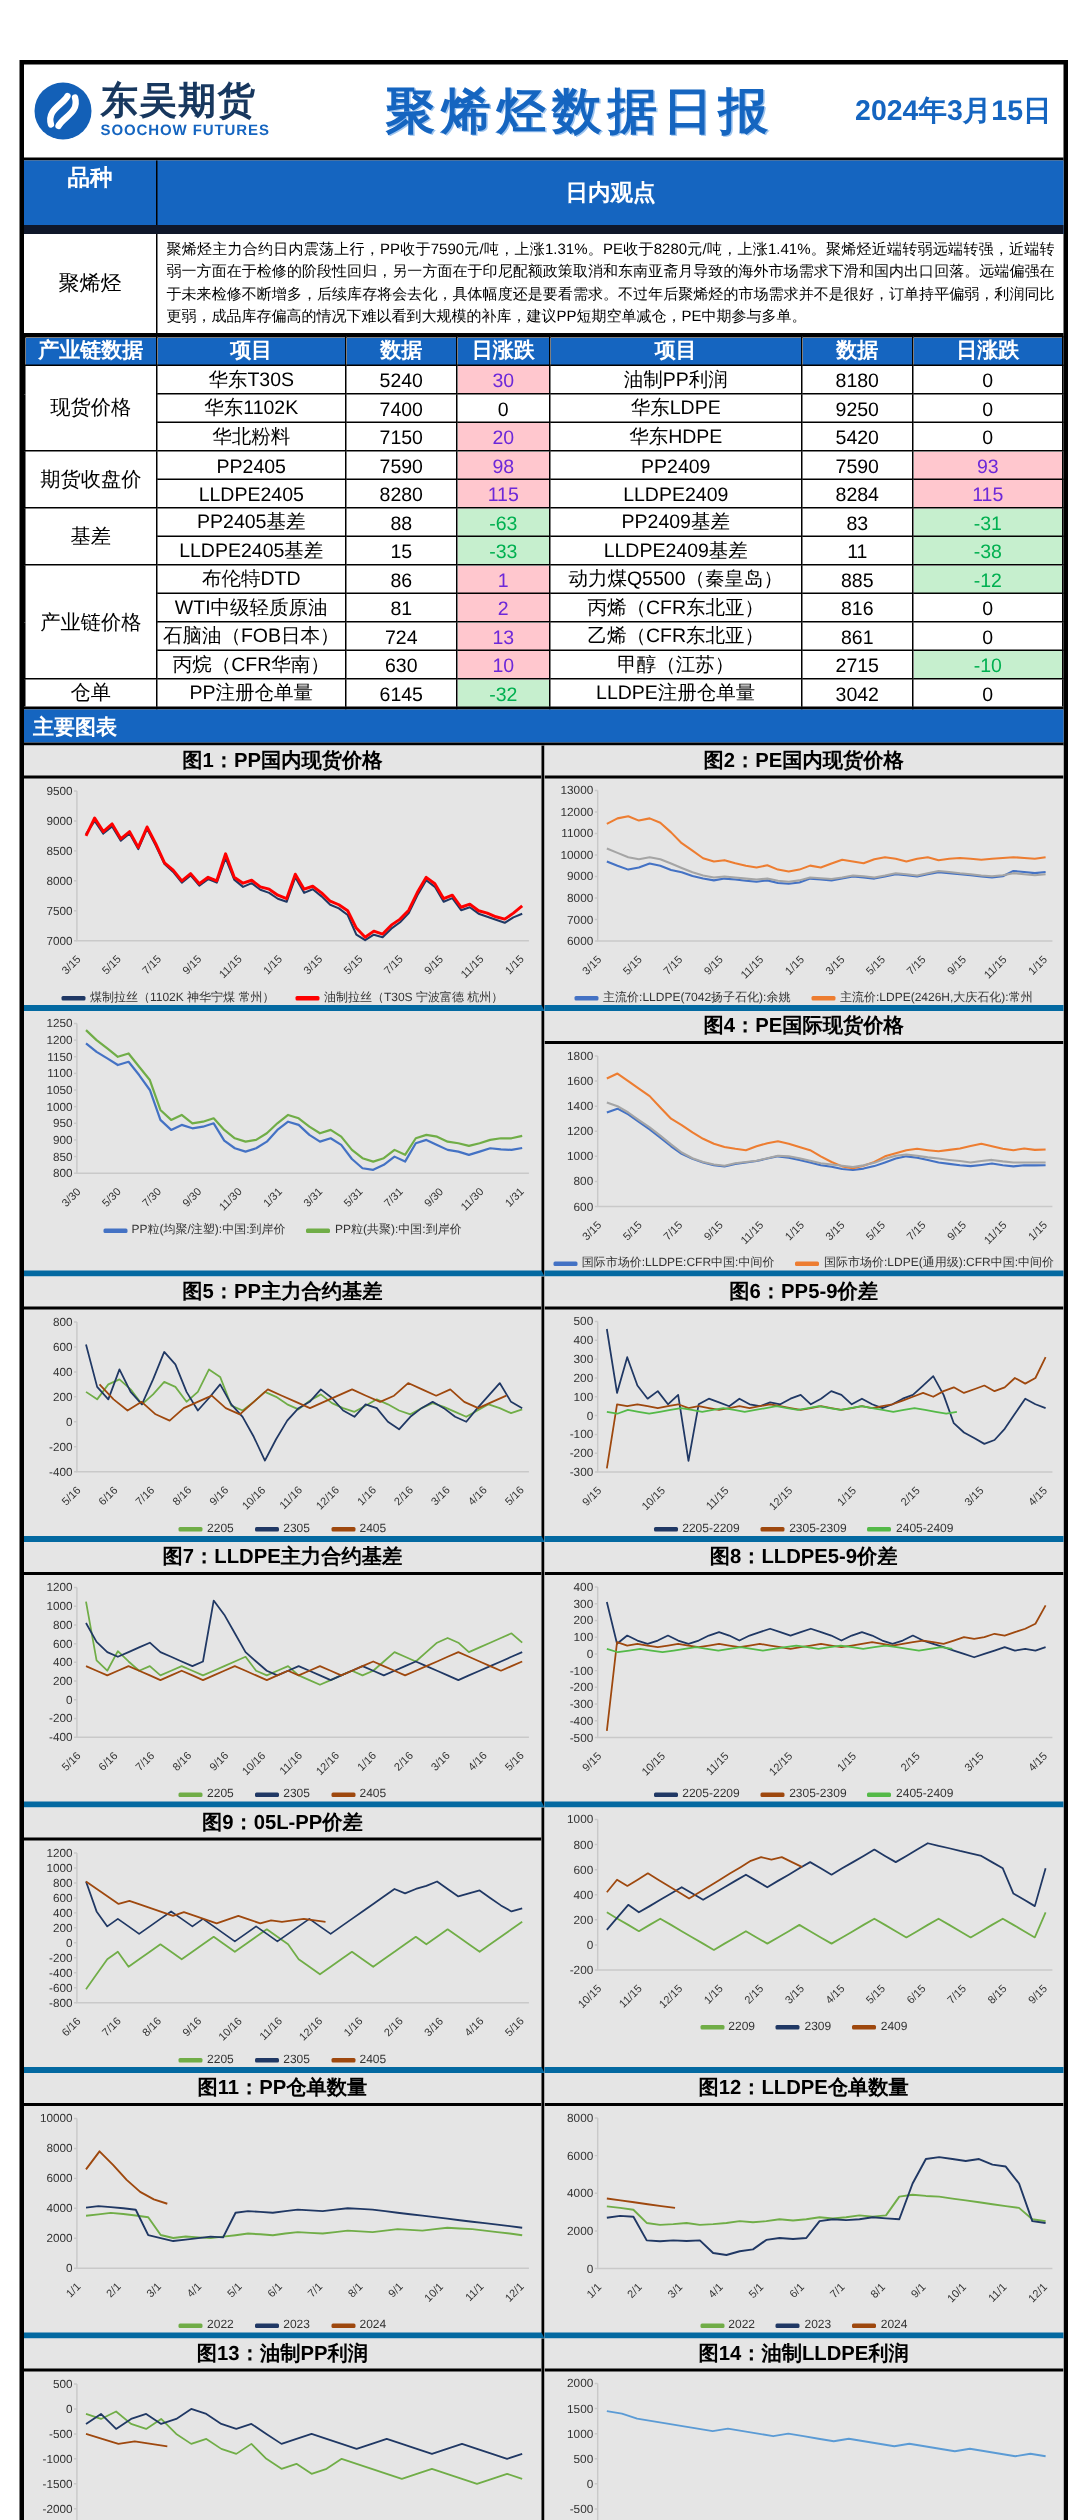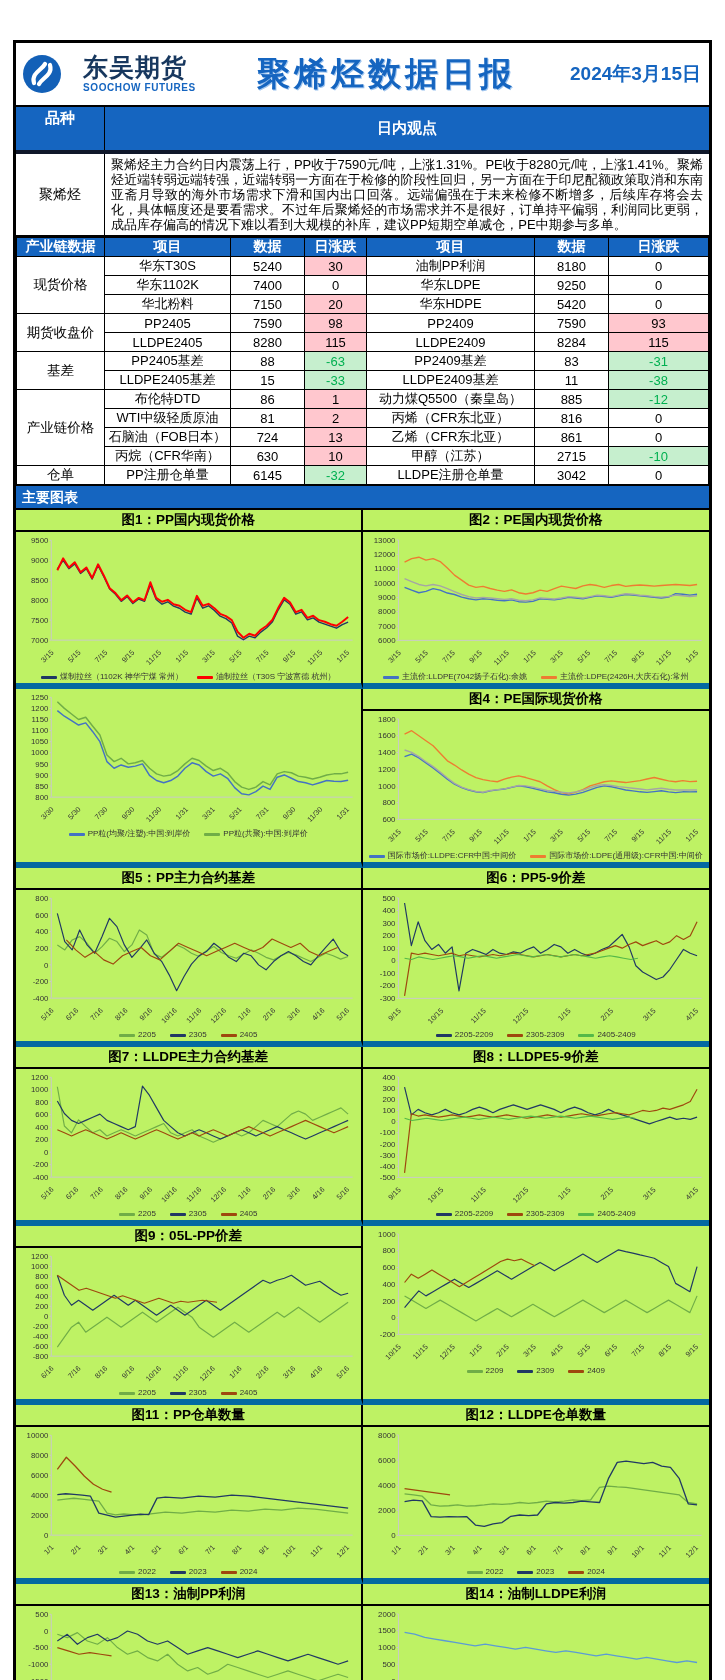--- a/index.html
+++ b/index.html
@@ -4,46 +4,46 @@
 <style>
   html,body{margin:0;padding:0;}
   body{
     width:725px;height:1680px;overflow:hidden;background:#ffffff;
     font-family:"Liberation Sans","DejaVu Sans",sans-serif;color:#000;
   }
   .page{padding:40px 13px 0 13px;}
   .content{border:3px solid #000;}
   
   .hdr{display:flex;align-items:center;height:62px;padding:0 6px;border-bottom:2px solid #000;}
-  .brand{display:flex;align-items:center;gap:21px;width:200px;}
+  .brand{display:flex;align-items:center;gap:5px;width:200px;}
   .brand-logo{width:40px;height:40px;flex:0 0 auto;}
   .brand-txt{display:flex;flex-direction:column;line-height:1;}
   .brand-cn{font-size:25px;font-weight:bold;color:#17375e;letter-spacing:1px;}
   .brand-en{font-size:10px;font-weight:bold;color:#1565c0;letter-spacing:.6px;margin-top:3px;}
   .hdr-title{flex:1;text-align:center;font-size:33px;font-weight:bold;color:#1565c0;letter-spacing:4px;text-shadow:1px 1px 0 #9ec4ee;}
   .hdr-date{width:150px;text-align:right;font-size:19px;font-weight:bold;color:#1565c0;padding-right:2px;}
   
-  .op-head{display:flex;background:#1565c0;color:#fff;font-weight:bold;font-size:15px;text-align:center;border-bottom:4px solid #0f172a;}
+  .op-head{display:flex;background:#1565c0;color:#fff;font-weight:bold;font-size:15px;text-align:center;border-bottom:6px solid #0f172a;}
   .op-head .c1{width:88px;border-right:1px solid #000;padding:2px 0;}
   .op-head .c2{flex:1;padding:12px 0;}
   .op-row{display:flex;border-bottom:2px solid #000;}
   .op-row .c1{width:88px;border-right:1px solid #000;display:flex;align-items:center;justify-content:center;font-size:14px;}
-  .op-row .c2{flex:1;padding:3px 6px;font-size:13px;line-height:15px;text-align:justify;}
+  .op-row .c2{flex:1;padding:3px 6px;font-size:10px;line-height:15px;text-align:justify;}
   
   table.chain{border-collapse:collapse;width:100%;table-layout:fixed;font-size:13px;}
   table.chain td,table.chain th{border:1px solid #000;text-align:center;height:18px;padding:0 2px;overflow:hidden;white-space:nowrap;}
   table.chain th{background:#1565c0;color:#fff;font-weight:bold;font-size:14px;}
   table.chain td.group{font-size:13.5px;}
-  td.chg.up{background:#ffc7ce;color:#000000;}
+  td.chg.up{background:#ffc7ce;color:#6d28d9;}
   td.chg.down{background:#c6efce;color:#00b050;}
   table.chain{border-bottom:2px solid #000;}
   
   .banner{background:#1565c0;color:#fff;font-weight:bold;font-size:14px;padding:2px 6px;height:18px;line-height:18px;}
   .charts{display:grid;grid-template-columns:1fr 1fr;border-top:2px solid #000;}
-  .chart-cell{height:173px;overflow:hidden;border-bottom:6px solid #0369a1;background:#bef264;}
+  .chart-cell{height:173px;overflow:hidden;border-bottom:4px solid #0369a1;background:#e5e5e5;}
   .chart-cell:nth-child(odd){border-right:2px solid #000;}
   .chart-title{height:20px;line-height:20px;text-align:center;font-weight:bold;font-size:13.5px;border-bottom:2px solid #000;}
   .chart-body{padding:2px 2px 0 2px;}
   .legend{display:flex;flex-wrap:wrap;justify-content:center;column-gap:14px;row-gap:1px;font-size:8px;color:#333;line-height:10px;}
   .legend .it{display:flex;align-items:center;gap:3px;white-space:nowrap;}
   .legend .sw{display:inline-block;width:16px;height:3px;border-radius:1px;}
 </style>
 </head>
 <body>
 

